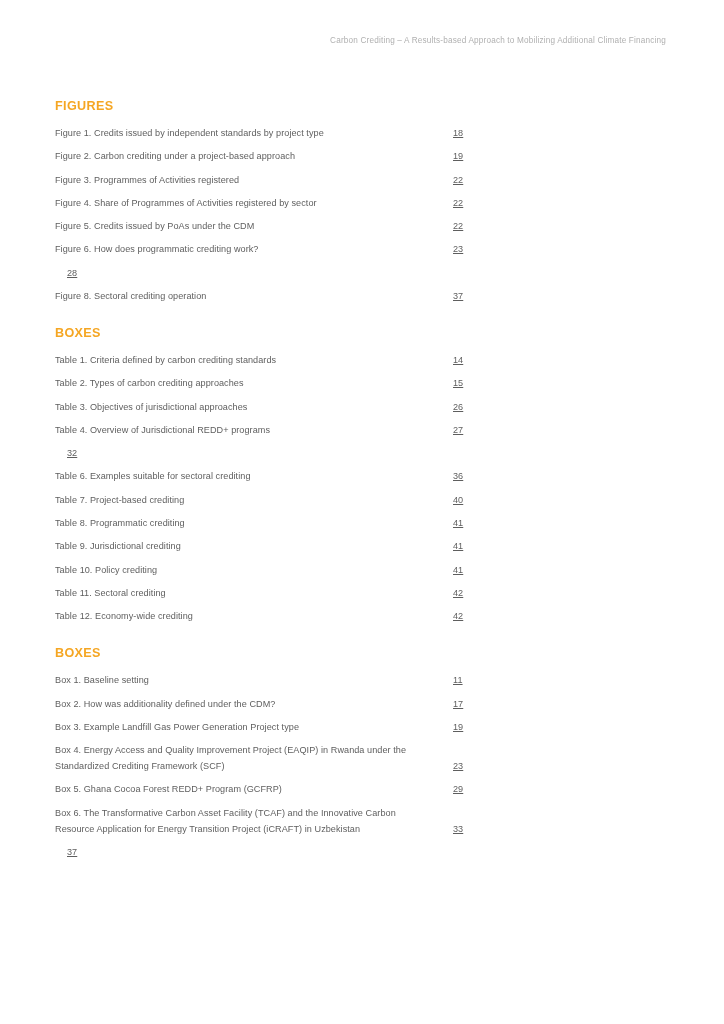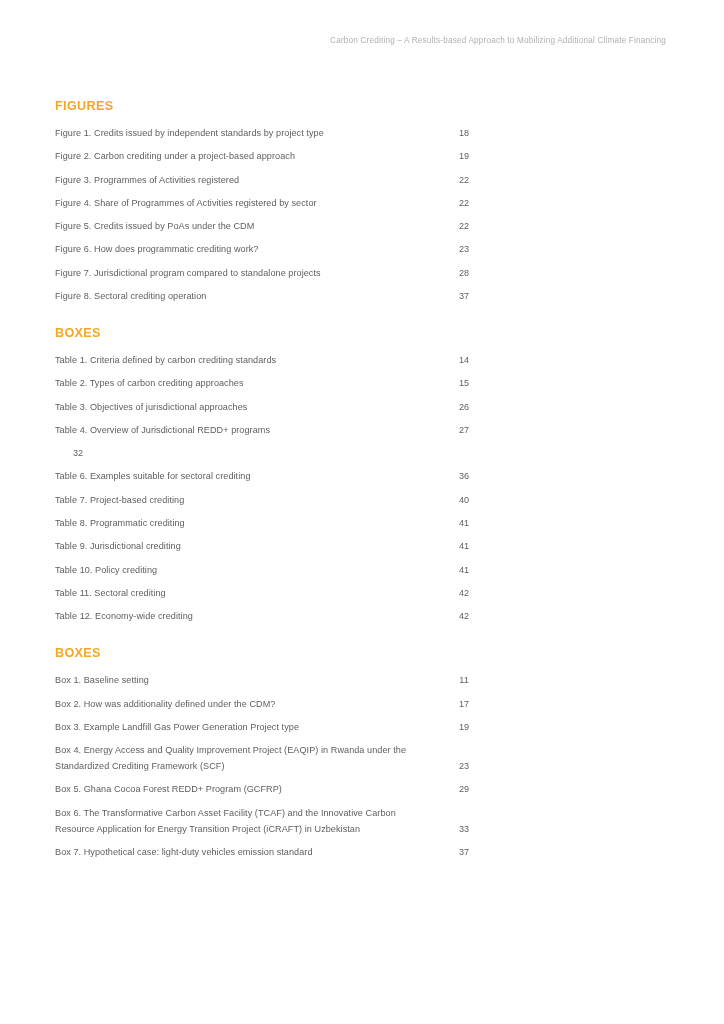--- a/index.html
+++ b/index.html
@@ -75,23 +75,24 @@
   .toc-row:last-child { margin-bottom: 0; }
 
   .toc-label {
     flex: 0 1 auto;
     max-width: 362px;
   }
 
   .toc-page {
     flex: 0 0 auto;
     width: 22px;
-    text-align: center;
+    text-align: left;
     color: #5e5e5e;
     margin-left: 12px;
+    text-decoration: underline;
   }
 
   
   #section-figures { margin-bottom: 22px; }
   #section-tables  { margin-bottom: 22px; }
 </style>
 </head>
 <body>
 
 <div class="page">
@@ -121,21 +122,20 @@
         </li>
         <li class="toc-row">
           <span class="toc-label">Figure 5. Credits issued by PoAs under the CDM</span>
           <span class="toc-page">22</span>
         </li>
         <li class="toc-row">
           <span class="toc-label">Figure 6. How does programmatic crediting work?</span>
           <span class="toc-page">23</span>
         </li>
         <li class="toc-row">
-          <span class="toc-label">Figure 7. Jurisdictional program compared to standalone projects</span>
           <span class="toc-page">28</span>
         </li>
         <li class="toc-row">
           <span class="toc-label">Figure 8. Sectoral crediting operation</span>
           <span class="toc-page">37</span>
         </li>
       </ul>
     </div>
 
     <div class="section" id="section-tables">
@@ -212,20 +212,19 @@
         </li>
         <li class="toc-row">
           <span class="toc-label">Box 5. Ghana Cocoa Forest REDD+ Program (GCFRP)</span>
           <span class="toc-page">29</span>
         </li>
         <li class="toc-row">
           <span class="toc-label">Box 6. The Transformative Carbon Asset Facility (TCAF) and the Innovative Carbon Resource Application for Energy Transition Project (iCRAFT) in Uzbekistan</span>
           <span class="toc-page">33</span>
         </li>
         <li class="toc-row">
-          <span class="toc-label">Box 7. Hypothetical case: light-duty vehicles emission standard</span>
           <span class="toc-page">37</span>
         </li>
       </ul>
     </div>
 
   </div>
 </div>
 
 </body></html>

